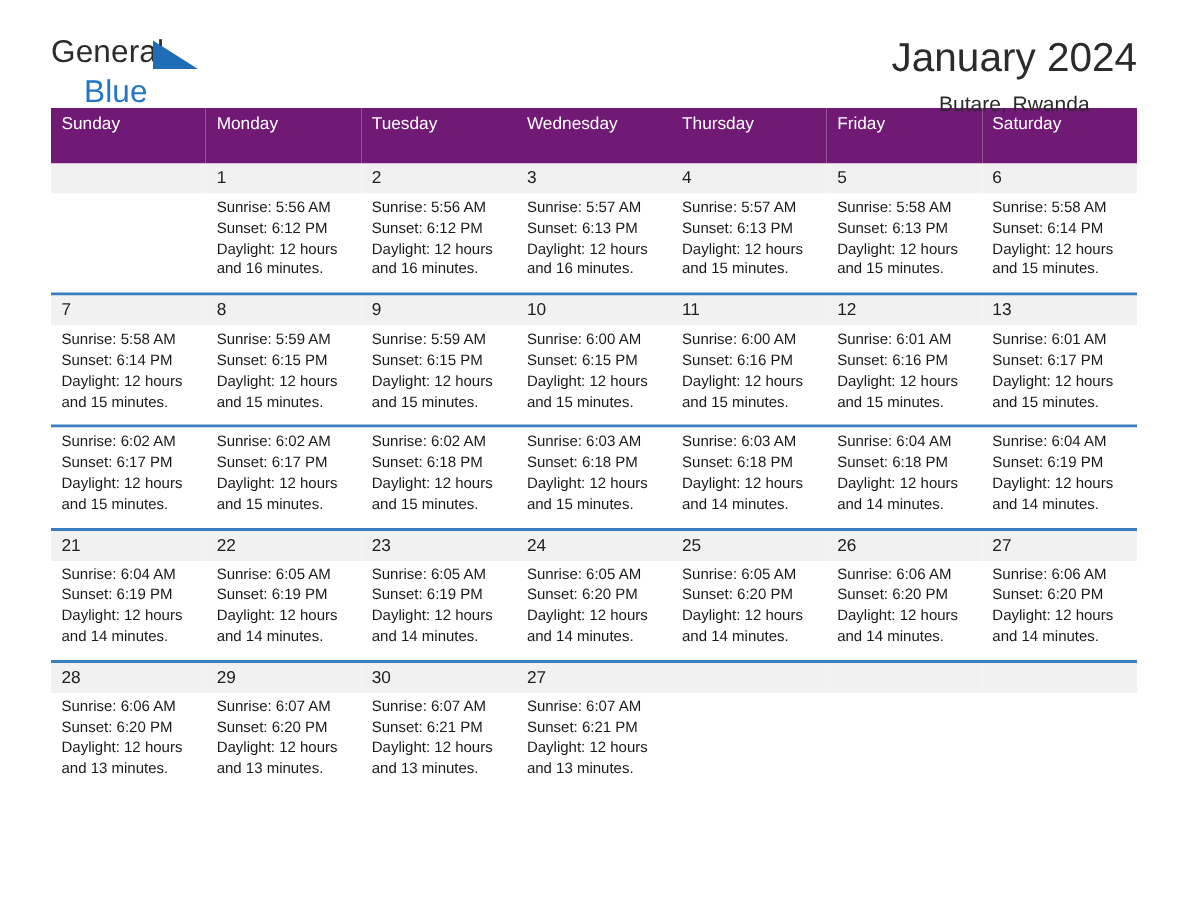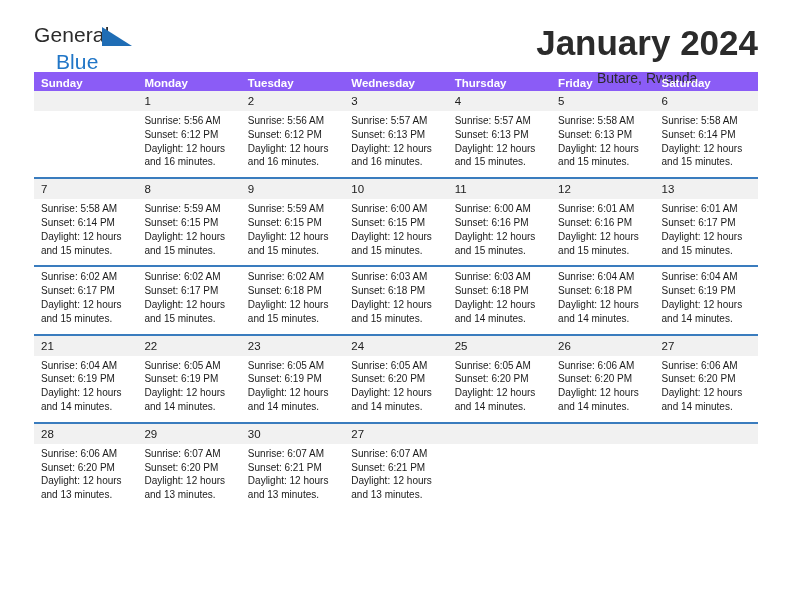--- a/index.html
+++ b/index.html
@@ -61,47 +61,47 @@
     width: 0;
     height: 0;
     border-left: 30px solid #1f6db5;
     border-top: 19px solid transparent;
   }
   .title-block {
     text-align: right;
     padding-top: 0px;
   }
   .cal-title {
-    font-size: 35px;
+    font-size: 27px;
     color: #2b2b2b;
     line-height: 1.1;
-    font-weight: bold;
+    font-weight: normal;
   }
   .cal-subtitle {
     font-size: 14px;
     color: #2b2b2b;
     margin-top: 7px;
     text-align: center;
   }
 
   
   .calendar {
     width: 724px;
     border-collapse: collapse;
     table-layout: fixed;
   }
   .calendar col { width: 103.42px; }
 
   .dow-row th {
-    background: #8b5cf6;
+    background: #701a75;
     color: #ffffff;
     font-size: 11.5px;
-    font-weight: bold;
+    font-weight: normal;
     text-align: left;
-    padding: 5px 0 2px 7px;
+    padding: 5px 0 20px 7px;
     height: 19px;
     box-sizing: border-box;
   }
 
   .week-sep td {
     padding: 0;
     height: 2px;
     background: #3a7cbe;
   }
 

